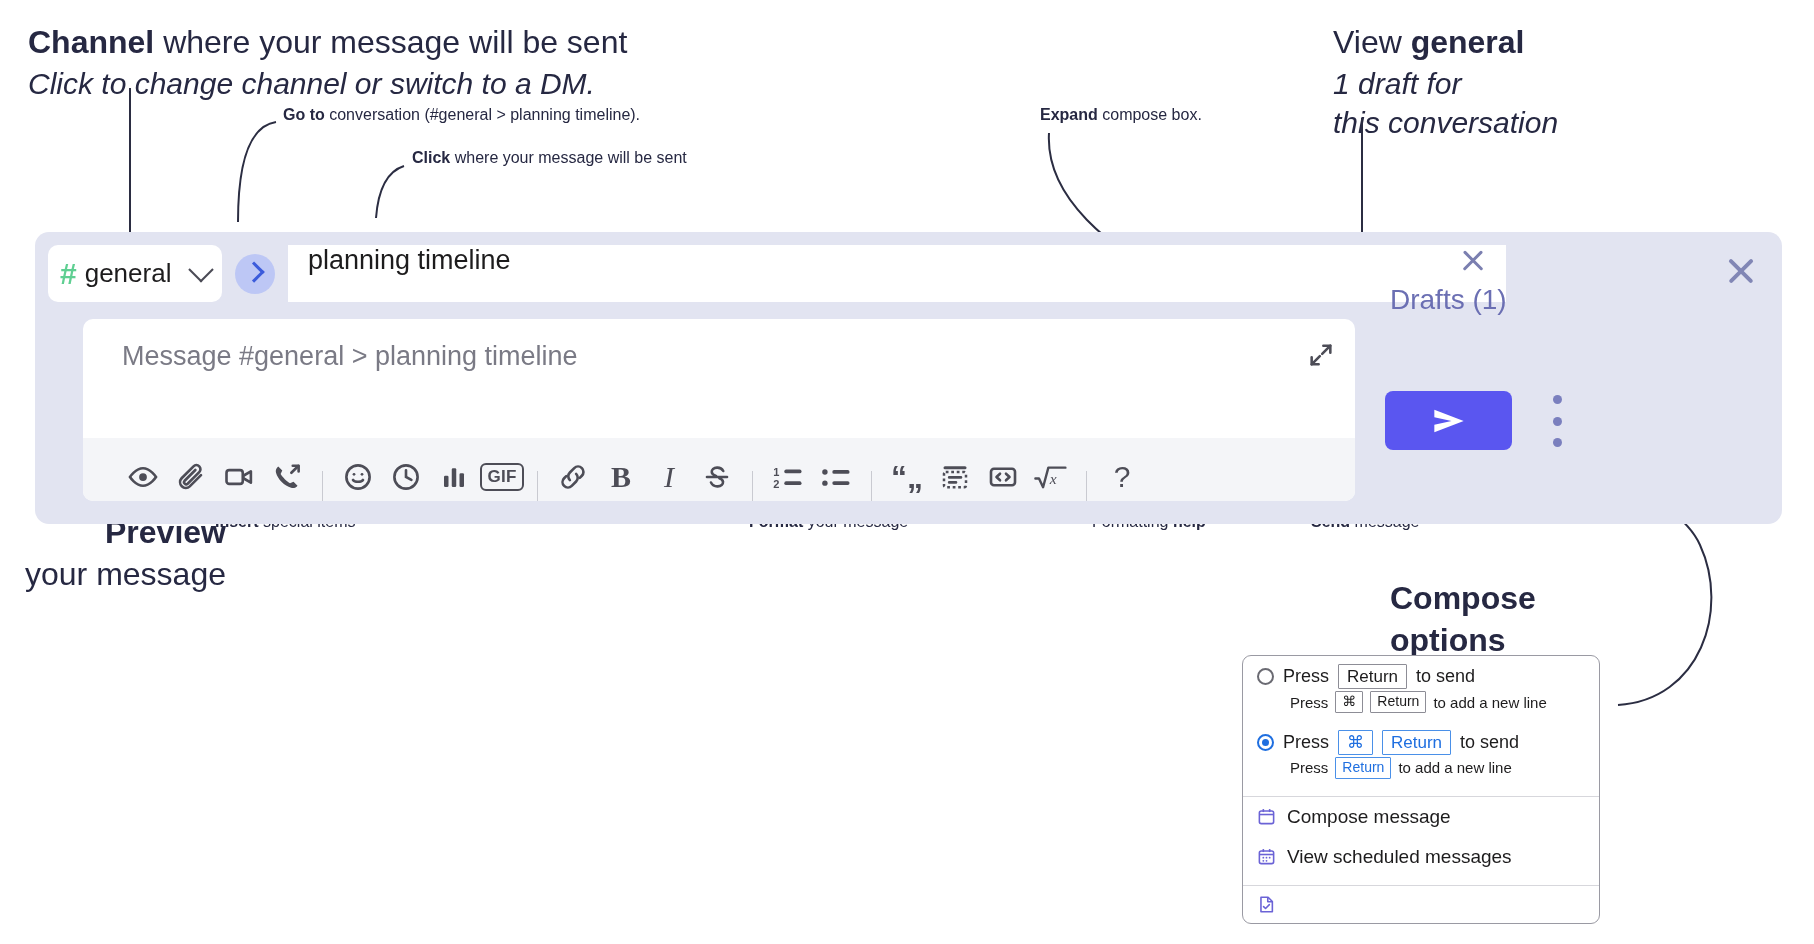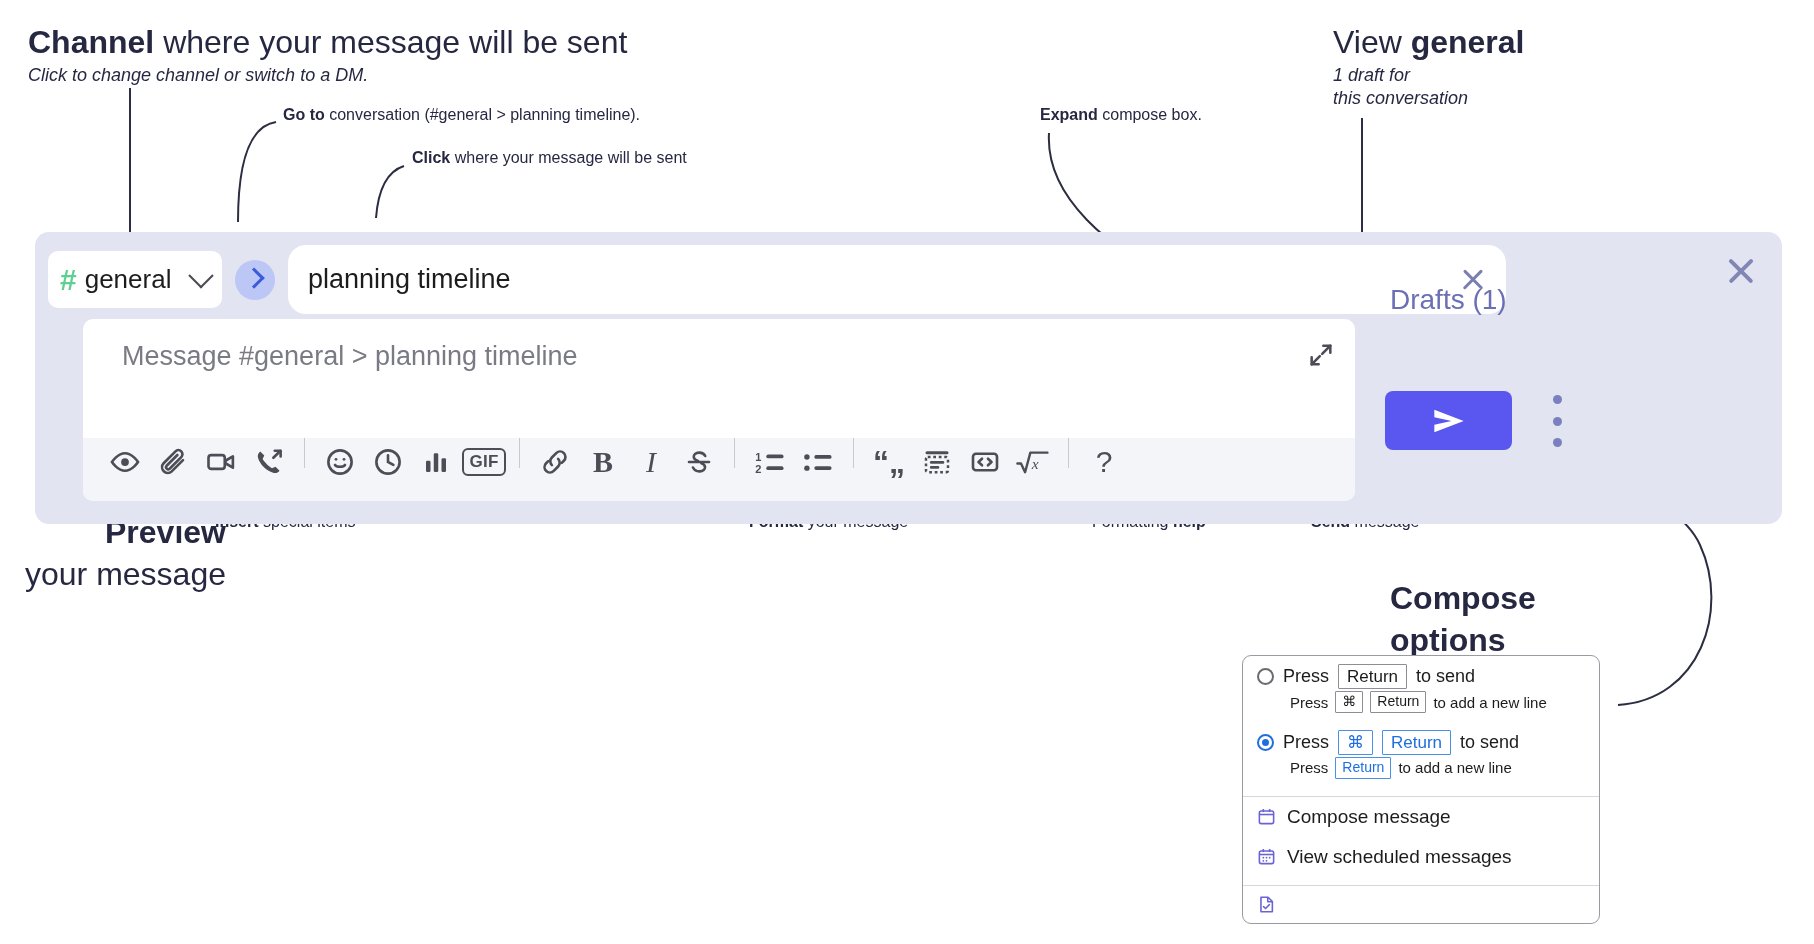--- a/index.html
+++ b/index.html
@@ -4,60 +4,60 @@
 <style>
   html,body{margin:0;padding:0;}
   body{
     width:1814px;height:944px;background:#ffffff;
     font-family:"Liberation Sans", sans-serif;
     color:#222433;overflow:hidden;position:relative;
   }
   .ann{position:absolute;color:#262842;line-height:1.30;}
   .ann b{font-weight:700;}
   .ann .t1{font-size:32px;}
-  .ann .t2{font-size:18px;font-style:italic;}
+  .ann .t2{font-size:30px;font-style:italic;}
 
   
   #compose-panel{
     position:absolute;left:35px;top:232px;width:1747px;height:292px;
     background:#e2e4f1;border-radius:14px;box-sizing:border-box;
   }
   #channel-row{position:absolute;left:13px;top:13px;display:flex;align-items:center;}
   #channel-select{
     width:174px;height:57px;background:#fff;border-radius:10px;
     display:flex;align-items:center;gap:8px;padding:0 12px;box-sizing:border-box;
   }
   #channel-select .hash{color:#5fcf92;font-size:30px;font-weight:700;line-height:1;}
   #channel-select .cname{font-size:26px;color:#1d1c1d;flex:1;}
   .chev{width:16px;height:16px;border-right:2.4px solid #4a4a55;border-bottom:2.4px solid #4a4a55;transform:rotate(45deg) translate(-3px,-3px);}
   #goto-btn{
     width:40px;height:40px;border-radius:50%;background:#bdc7f5;margin:0 13px;
     display:flex;align-items:center;justify-content:center;flex:0 0 auto;
   }
   #goto-btn .gc{width:12px;height:12px;border-right:3px solid #3b5bdb;border-top:3px solid #3b5bdb;transform:rotate(45deg) translateX(-2px);}
   #topic-field{
-    width:1218px;height:69px;background:#fff;border-radius:18px;
-    display:flex;align-items:center;padding:0 18px 0 20px;box-sizing:border-box;
+    width:1218px;height:57px;background:#fff;border-radius:0;
+    display:flex;align-items:flex-start;padding:0 18px 0 20px;box-sizing:border-box;
   }
   #topic-field .tval{flex:1;font-size:27px;color:#1d1c1d;}
   .xglyph{position:relative;width:30px;height:30px;flex:0 0 auto;}
   .xglyph:before,.xglyph:after{content:"";position:absolute;left:2px;top:13.5px;width:26px;height:3.4px;background:#7b7fb0;border-radius:2px;}
   .xglyph:before{transform:rotate(45deg);}
   .xglyph:after{transform:rotate(-45deg);}
 
   #message-card{
     position:absolute;left:48px;top:87px;width:1272px;height:182px;
     background:#fff;border-radius:10px;box-sizing:border-box;overflow:hidden;
   }
   #message-placeholder{position:absolute;left:39px;top:22px;font-size:27px;color:#7a7a85;}
   #expand-icon{position:absolute;right:20px;top:22px;width:28px;height:28px;}
 
   #toolbar{
     position:absolute;left:0;bottom:0;width:100%;height:63px;
-    background:#f4f5f8;display:flex;align-items:flex-start;padding-left:18px;box-sizing:border-box;
+    background:#f4f5f8;display:flex;align-items:flex-end;padding-left:36px;box-sizing:border-box;
   }
   .tb-item{width:48px;height:48px;display:flex;align-items:center;justify-content:center;color:#4d4d57;flex:0 0 auto;}
   .tb-item svg{display:block;}
   .tb-sep{width:1px;height:30px;background:#c9cad1;margin:0 11px;flex:0 0 auto;}
   .bold-g{font-size:30px;font-weight:700;font-family:"Liberation Serif",serif;}
   .ital-g{font-size:30px;font-style:italic;font-family:"Liberation Serif",serif;}
   .q-g{font-size:32px;font-weight:700;}
   .gifbox{border:2.6px solid #4d4d57;border-radius:6px;font-size:17px;font-weight:700;padding:2px 5px;letter-spacing:.3px;}
 
   #panel-close{position:absolute;right:24px;top:22px;width:34px;height:34px;}

